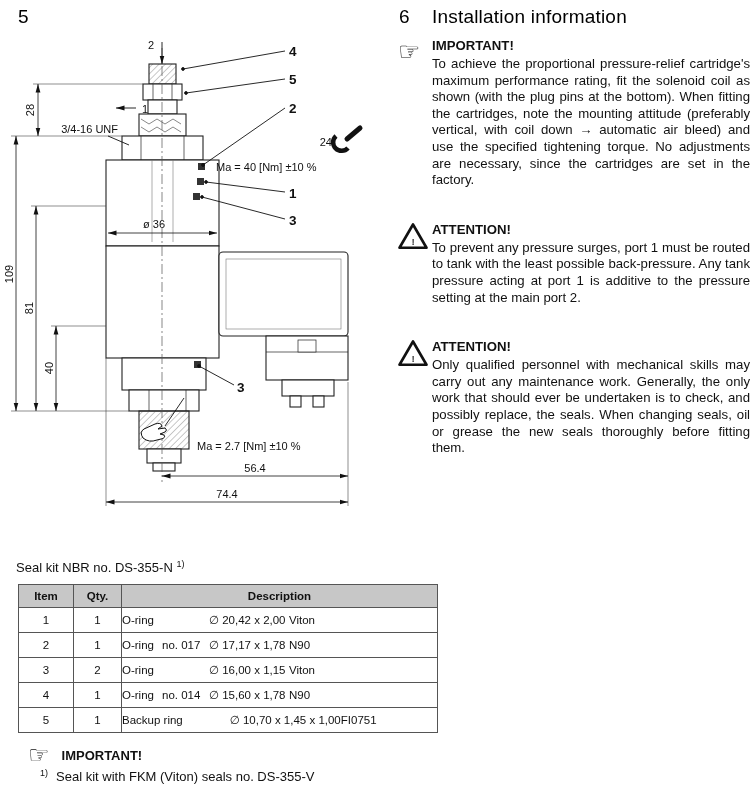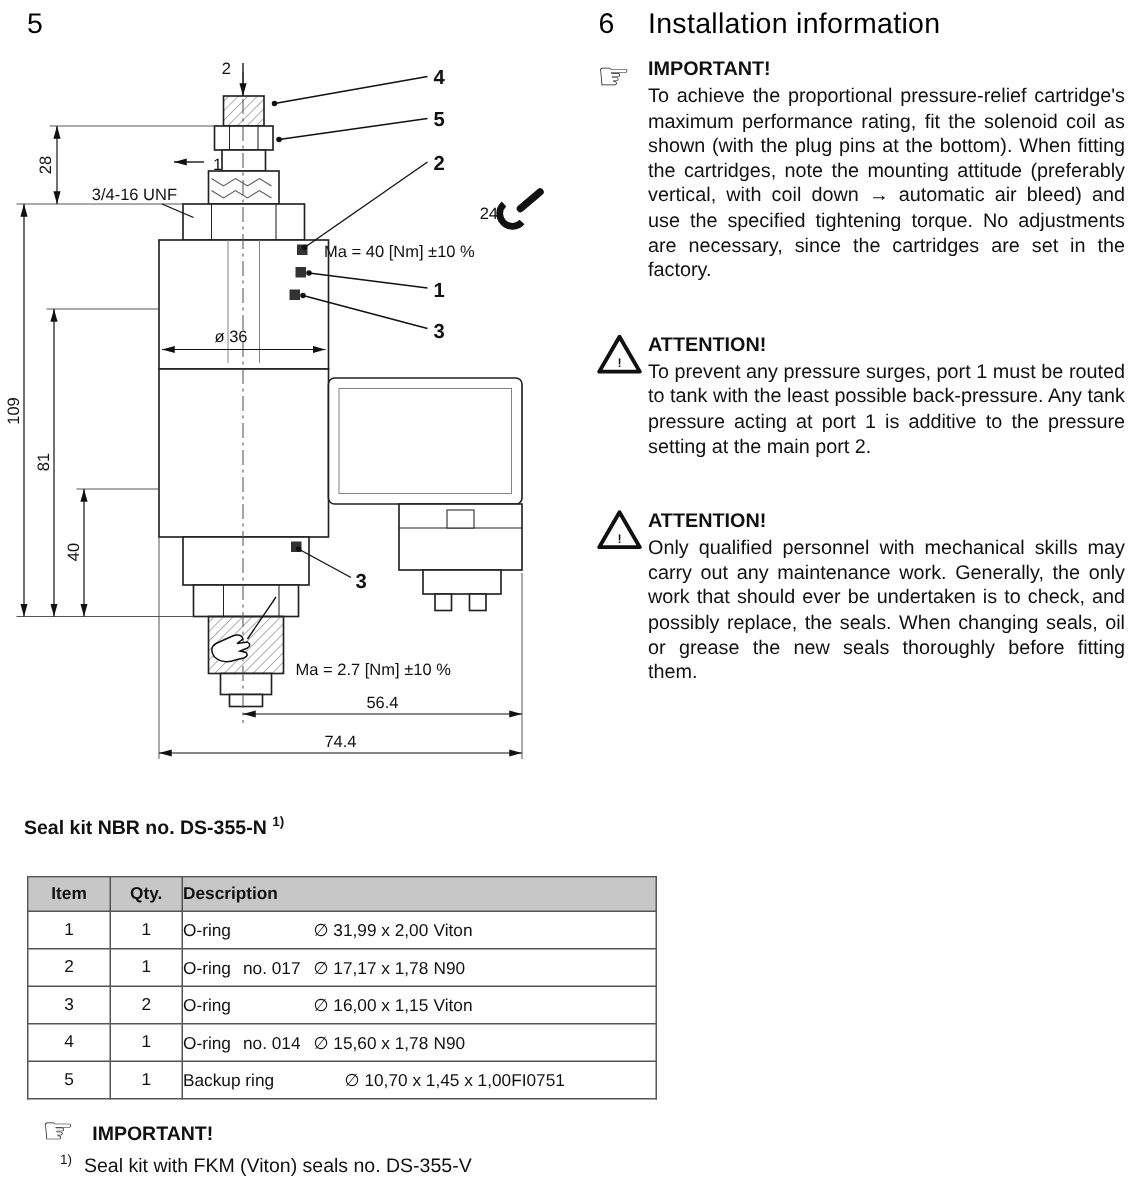--- a/index.html
+++ b/index.html
@@ -10,30 +10,30 @@
   .sec-heading{position:absolute;display:flex;font-size:19px;font-weight:400;color:#000;letter-spacing:.2px}
   #h-left{left:18px;top:6px}
   #h-left .num{width:37px}
   #h-right{left:399px;top:6px}
   #h-right .num{width:33px}
 
   .drawing{position:absolute;left:2px;top:36px}
   svg text{font-size:11px;fill:#111;font-family:"Liberation Sans",sans-serif}
   svg text.bold{font-size:13.5px;font-weight:bold}
 
-  .sealkit-title{position:absolute;left:16px;top:544px;font-size:13px;font-weight:bold}
+  .sealkit-title{position:absolute;left:16px;top:560px;font-size:13px;font-weight:normal}
   sup{font-size:9px;vertical-align:super;line-height:0}
 
   table.seal{position:absolute;left:18px;top:584px;width:420px;border-collapse:collapse;font-size:11.5px}
   table.seal th,table.seal td{border:1px solid #555;padding:0;height:25px}
   table.seal th{background:#c7c7c7;font-weight:bold;height:23px}
   .col-item{width:55px}.col-qty{width:48px}
   th.c,td.c{text-align:center}
   td.desc{padding-left:7px;white-space:nowrap;text-align:left}
-  th.desc{padding-left:7px;text-align:left}
+  th.desc{padding-left:7px;text-align:center}
   .d-name{display:inline-block;min-width:40px}
   .d-no{display:inline-block;min-width:47px}
   .d-size{display:inline-block;min-width:80px}
 
   .foot-imp{position:absolute;left:28px;top:743px;display:flex;align-items:center;gap:12px;font-size:13px;font-weight:bold}
   .hand-glyph{font-size:24px;font-weight:400;line-height:1}
   .footnote{position:absolute;left:40px;top:769px;font-size:13px}
   .footnote sup{margin-right:8px}
 
   .notes{position:absolute;left:398px;top:38px;width:352px}
@@ -188,21 +188,21 @@
         <th class="c col-item">Item</th>
         <th class="c col-qty">Qty.</th>
         <th class="desc">Description</th>
       </tr>
     </thead>
     <tbody>
       <tr>
         <td class="c">1</td>
         <td class="c">1</td>
         <td class="desc">
-          <span class="d-name">O-ring</span><span class="d-no"></span><span class="d-size">∅ 31,99 x 2,00</span><span>Viton</span>
+          <span class="d-name">O-ring</span><span class="d-no"></span><span class="d-size">∅ 20,42 x 2,00</span><span>Viton</span>
         </td>
       </tr>
       <tr>
         <td class="c">2</td>
         <td class="c">1</td>
         <td class="desc">
           <span class="d-name">O-ring</span><span class="d-no">no. 017</span><span class="d-size">∅ 17,17 x 1,78</span><span>N90</span>
         </td>
       </tr>
       <tr>

